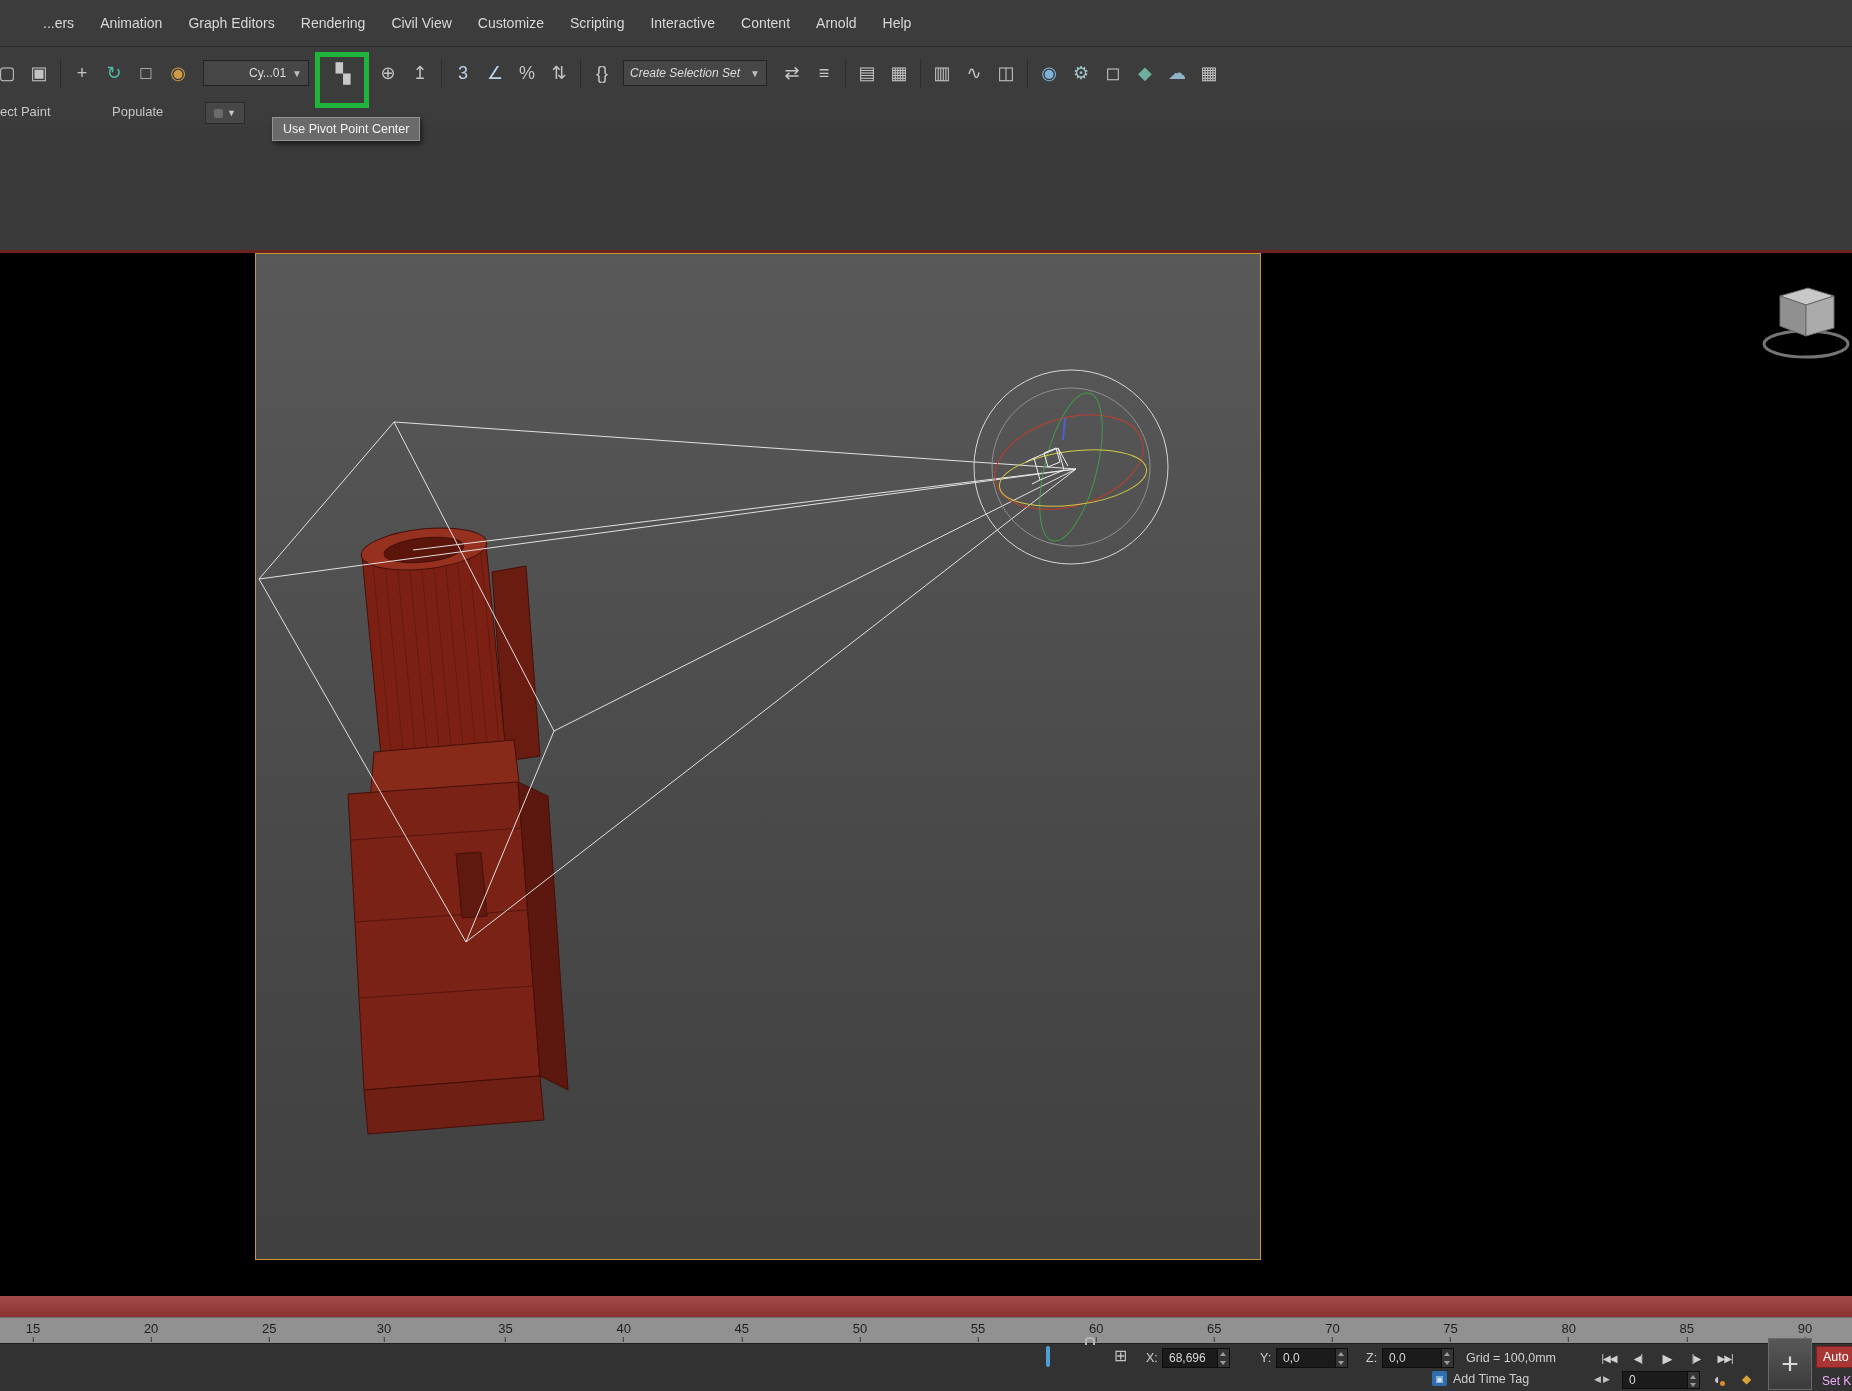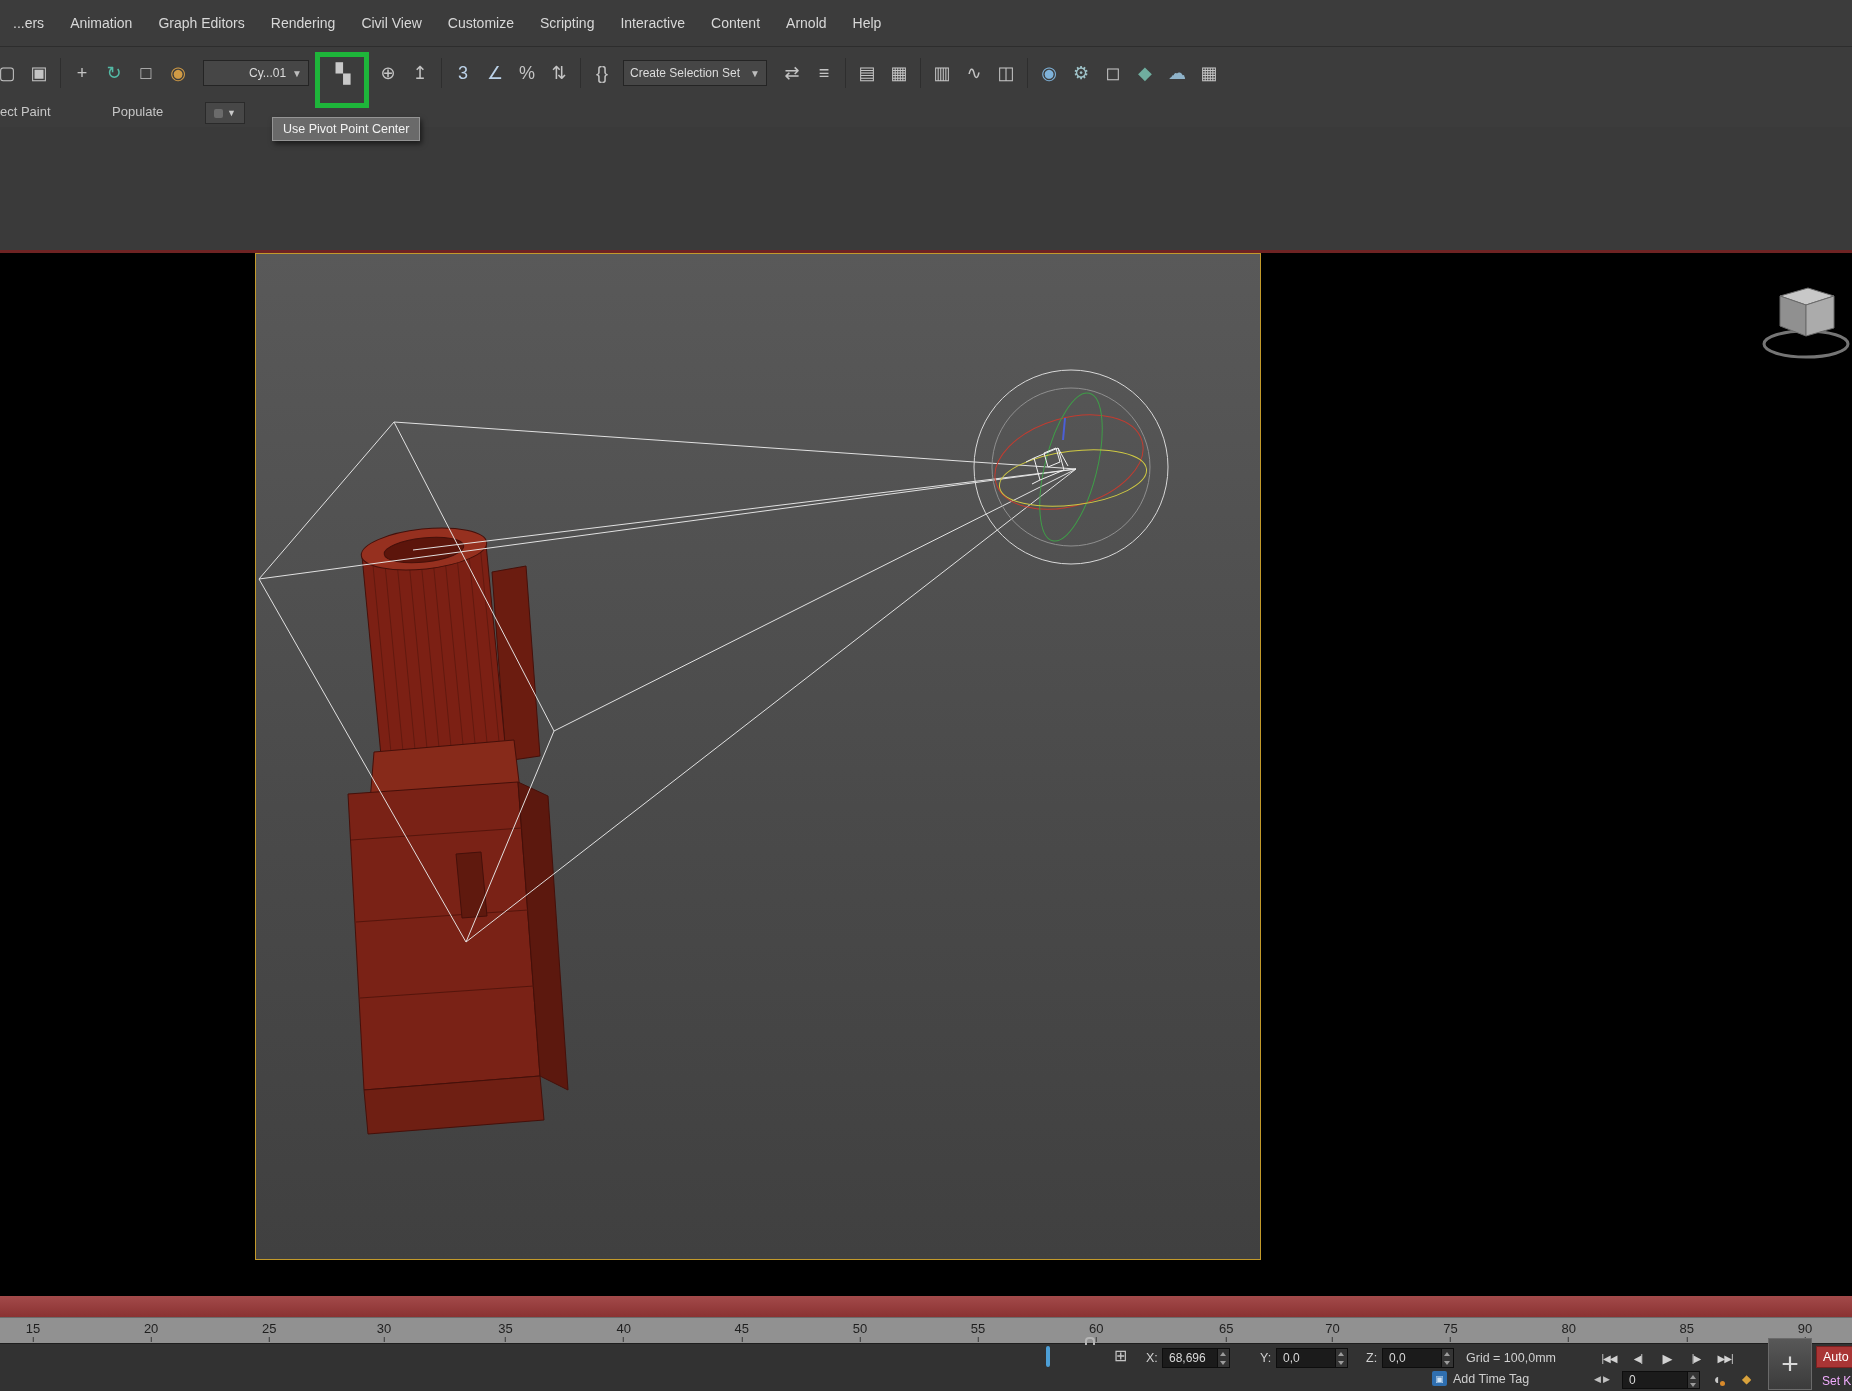--- a/index.html
+++ b/index.html
@@ -3,33 +3,33 @@
 <meta charset="utf-8">
 <style>
   html,body{margin:0;padding:0;}
   body{
     width:1852px;height:1391px;position:relative;overflow:hidden;
     background:#000;font-family:"Liberation Sans",sans-serif;color:#ccc;
     -webkit-font-smoothing:antialiased;
   }
   
   .menu-bar{position:absolute;top:0;left:0;right:0;height:46px;background:#3c3c3c;border-bottom:1px solid #2d2d2d;display:flex;align-items:center;z-index:10;}
-  .menu-items{display:flex;align-items:center;}
+  .menu-items{display:flex;align-items:center;padding-left:30px;}
   .menu-item{padding:0 13px;font-size:14px;color:#d8d8d8;line-height:46px;white-space:nowrap;cursor:default;}
   .signin{position:absolute;right:3px;top:18px;height:24px;display:flex;align-items:center;gap:5px;background:#464646;border:1px solid #5c5c5c;padding:0 8px;font-size:12px;color:#d8d8d8;}
   
   .toolbar{position:absolute;top:46px;left:0;right:0;height:54px;background:#3c3c3c;display:flex;align-items:center;z-index:9;}
   .toolbar>*{flex:none;}
   .tb-group{display:flex;align-items:center;gap:2px;}
   .tb-icon{width:30px;height:34px;display:flex;align-items:center;justify-content:center;font-size:18px;color:#c4c4c4;cursor:default;}
   .tb-sep{width:1px;height:30px;background:#2e2e2e;margin:0 4px;}
   .tb-combo{height:24px;background:#464646;border:1px solid #242424;display:flex;align-items:center;justify-content:space-between;color:#dcdcdc;font-size:12px;padding:0 6px;gap:6px;white-space:nowrap;overflow:hidden;}
   .tb-combo .caret{font-size:10px;color:#bdbdbd;}
   .combo-filter{width:92px;margin-left:10px;justify-content:flex-end;}
-  .combo-sets{width:130px;margin-left:6px;}
+  .combo-sets{width:130px;margin-left:6px;font-style:italic;}
   .pivot-wrap{position:relative;width:40px;height:34px;margin-left:14px;display:flex;align-items:center;justify-content:center;}
   .pivot-glyph{font-size:19px;color:#c9c9c9;}
   .green-box{position:absolute;left:-8px;top:-4px;width:44px;height:46px;border:5px solid #1eb53a;pointer-events:none;z-index:30;}
   
   .tab-row{position:absolute;top:100px;left:0;right:0;height:27px;background:#3c3c3c;z-index:8;}
   .tab-label{position:absolute;top:4px;font-size:13px;color:#c6c6c6;white-space:nowrap;}
   .tab-objectpaint{left:0px;}
   .tab-populate{left:112px;}
   .ribbon-flyout{position:absolute;left:205px;top:2px;width:38px;height:20px;background:#474747;border:1px solid #2a2a2a;display:flex;align-items:center;justify-content:center;gap:4px;color:#c9c9c9;font-size:9px;}
   .ribbon-flyout .dot{width:9px;height:9px;background:#6b6b6b;border-radius:2px;}
@@ -218,21 +218,21 @@
     <span class="tick" style="left: 33px;"><span class="tick-label">15</span><i class="tick-line"></i></span>
     <span class="tick" style="left: 151.13px;"><span class="tick-label">20</span><i class="tick-line"></i></span>
     <span class="tick" style="left: 269.26px;"><span class="tick-label">25</span><i class="tick-line"></i></span>
     <span class="tick" style="left: 384px;"><span class="tick-label">30</span><i class="tick-line"></i></span>
     <span class="tick" style="left: 505.52px;"><span class="tick-label">35</span><i class="tick-line"></i></span>
     <span class="tick" style="left: 623.65px;"><span class="tick-label">40</span><i class="tick-line"></i></span>
     <span class="tick" style="left: 741.78px;"><span class="tick-label">45</span><i class="tick-line"></i></span>
     <span class="tick" style="left: 859.91px;"><span class="tick-label">50</span><i class="tick-line"></i></span>
     <span class="tick" style="left: 978.04px;"><span class="tick-label">55</span><i class="tick-line"></i></span>
     <span class="tick" style="left: 1096.17px;"><span class="tick-label">60</span><i class="tick-line"></i></span>
-    <span class="tick" style="left: 1214.3px; margin-left: 12px;"><span class="tick-label">65</span><i class="tick-line"></i></span>
+    <span class="tick" style="left: 1214.3px;"><span class="tick-label">65</span><i class="tick-line"></i></span>
     <span class="tick" style="left: 1332.43px;"><span class="tick-label">70</span><i class="tick-line"></i></span>
     <span class="tick" style="left: 1450.56px;"><span class="tick-label">75</span><i class="tick-line"></i></span>
     <span class="tick" style="left: 1568.69px;"><span class="tick-label">80</span><i class="tick-line"></i></span>
     <span class="tick" style="left: 1686.82px;"><span class="tick-label">85</span><i class="tick-line"></i></span>
     <span class="tick" style="left: 1804.95px;"><span class="tick-label">90</span><i class="tick-line"></i></span>
   </div>
 
 <div class="statusbar">
   <span class="sb-abs" style="left:1046px;top:4px;"><span class="iso-toggle"></span></span>
   <span class="sb-abs" style="left:1084px;top:0px;"><span class="lock"></span></span>

